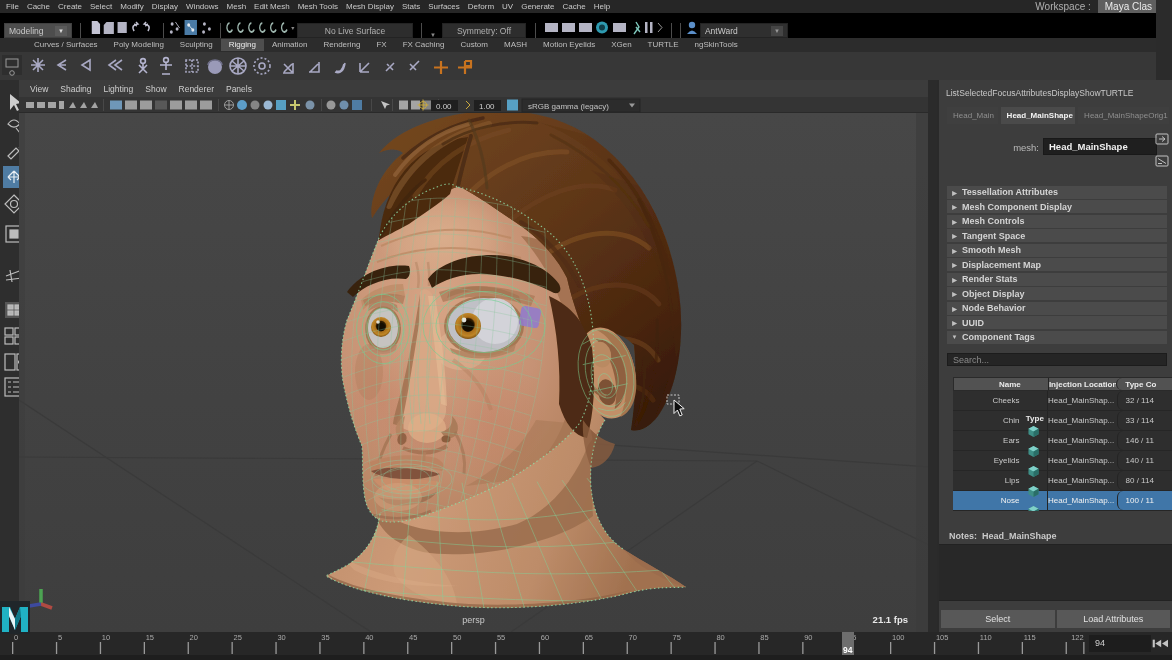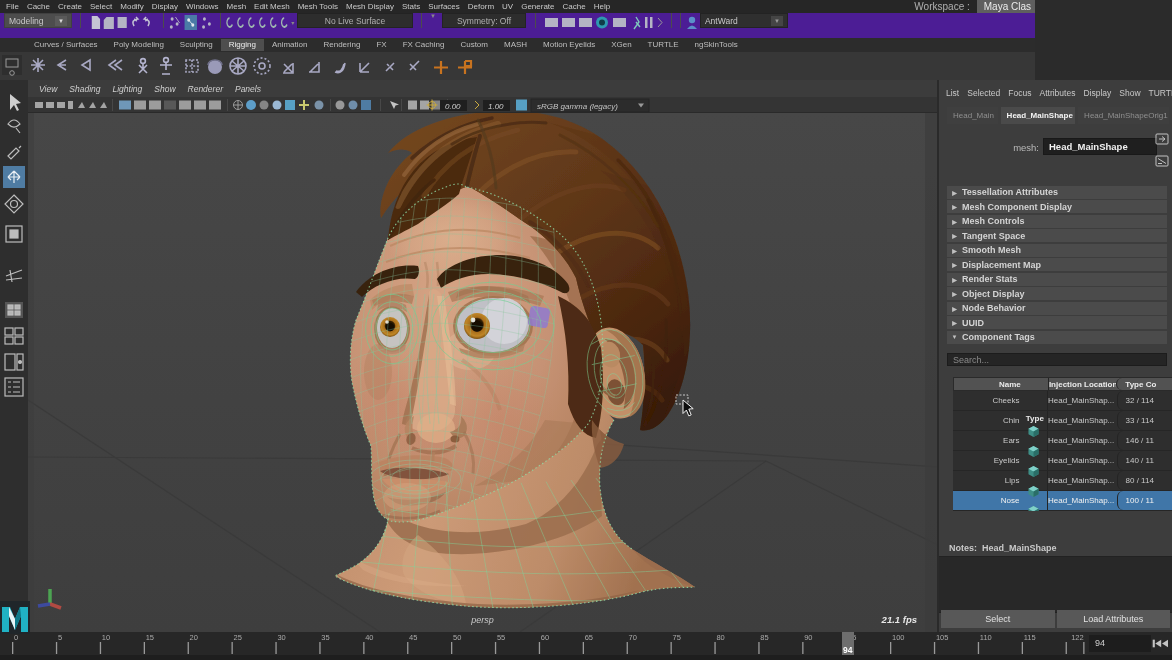--- a/index.html
+++ b/index.html
@@ -1,64 +1,64 @@
 <!DOCTYPE html>
 <html><head><meta charset="utf-8"><style>
 * { margin:0; padding:0; box-sizing:border-box; }
 html,body { width:1172px; height:660px; overflow:hidden; background:#2b2b2b;
   font-family:"Liberation Sans", sans-serif; }
 #root { position:relative; width:1172px; height:660px; }
-.bar { position:absolute; left:0; width:1035px; }
+.bar { position:absolute; left:0; width:1156px; }
 
 #menubar { top:0; height:13px; background:#262626; color:#c9c9c9; font-size:8px;
   display:flex; align-items:center; padding-left:6px; gap:8px; }
 #menubar span { white-space:nowrap; }
 #workspace { position:absolute; right:0; top:0; height:13px; display:flex; align-items:center; font-size:10px; color:#b0b0b0;}
 #workspace .wbox { background:#5f5f5f; color:#ececec; height:13px; padding:0 4px 0 7px; margin-left:7px; display:flex; align-items:center;}
 
-#toolbar { top:13px; height:25px; background:#4c1d95; display:flex; align-items:flex-start; font-size:8.5px; color:#bbb; }
+#toolbar { top:13px; height:25px; background:#000000; display:flex; align-items:flex-end; font-size:8.5px; color:#bbb; }
 .dd { background:#2f2f2f; border:1px solid #232323; height:15px; display:flex; align-items:center; padding:0 4px; color:#c9c9c9; }
 .dd .arr2 { margin-left:auto; font-size:6px; color:#999; background:#454545; padding:2px 3px; }
 .tsep { width:1px; height:15px; background:#4c4c4c; margin:0 4px; }
 .tbox { background:#2d2d2d; border:1px solid #232323; height:15px; display:flex; align-items:center; justify-content:center; color:#b0b0b0; }
 
 #shelftabs { top:38px; height:14px; background:#2c2c2c; color:#bfbfbf; font-size:8px; display:flex; align-items:center; padding-left:26px;text-align:center; }
 #shelftabs span { padding:1px 8px 2px; }
 #shelftabs span.active { background:#4e4e4e; color:#eee; }
 
 #shelf { top:52px; height:28px; background:#373737; }
 #toolcol { position:absolute; left:0; top:80px; width:28px; height:552px; background:#2e2e2e; }
 
-#vp { position:absolute; left:28px; top:80px; width:909px; height:552px; background:#434343;font-style:italic; }
+#vp { position:absolute; left:19px; top:80px; width:909px; height:552px; background:#434343; }
 #vpmenu { position:absolute; left:0; top:0; width:100%; height:17px; background:#3c3c3c; color:#cfcfcf; font-size:8.5px; display:flex; align-items:center; gap:12px; padding-left:11px; }
 #vpicons { position:absolute; left:0; top:17px; width:100%; height:16px; background:#343434; border-bottom:1px solid #2a2a2a; }
 #vpsvg { position:absolute; left:0; top:33px; }
 #persp { position:absolute; left:0; right:0; bottom:7px; text-align:center; color:#c8c8c8; font-size:9px; }
 #fps { position:absolute; right:20px; bottom:7px; color:#e8e8e8; font-size:9.5px; font-weight:bold; }
 
 #ae { position:absolute; left:937px; top:80px; width:235px; height:552px; background:#3d3d3d; border-left:2px solid #2a2a2a; font-size:10px; color:#ccc; }
-#aemenu { display:flex; gap:8px; padding:8px 0 0 7px; font-size:8.5px; color:#c9c9c9; }
+#aemenu { display:flex; gap:0; padding:8px 0 0 7px; font-size:8.5px; color:#c9c9c9; }
 #aetabs { display:flex; height:17px; margin-top:9px; font-size:8px; align-items:stretch; padding-left:8px; }
 #aetabs div { display:flex; align-items:center; padding:0 6px; color:#8f8f8f; background:#3f3f3f; margin-right:3px; white-space:nowrap; overflow:hidden; }
 #aetabs div.on { background:#4a4a4a; color:#f2f2f2; font-weight:bold; }
 #meshrow { position:relative; height:60px; }
 #meshrow .lbl { position:absolute; left:0; top:18px; width:100px; text-align:right; color:#b9b9b9; font-size:9.5px; }
 #meshrow .inp { position:absolute; left:104px; top:14px; width:114px; height:17px; background:#1f1f1f; border:1px solid #191919; color:#f0f0f0; font-size:9.5px; line-height:16px; padding-left:5px; font-weight:bold; }
 .sec { height:13px; background:#4b4b4b; margin:1.5px 5px 0 8px; display:flex; align-items:center; font-size:9px; color:#d4d4d4; font-weight:bold; }
 .sec .arr { font-size:6px; color:#c0c0c0; width:15px; text-align:center; }
 #search { margin:9px 5px 0 8px; height:13px; background:#252525; border:1px solid #1c1c1c; color:#8a8a8a; font-size:9px; line-height:12px; padding-left:5px; }
 #tbl { position:absolute; left:14px; right:-2px; top:297px; overflow:hidden; }
 #thead { display:flex; height:14px; background:#525252; color:#ebebeb; font-size:8px; font-weight:bold; align-items:center; border:1px solid #2a2a2a; white-space:nowrap; }
 .trow { display:flex; height:20px; background:#2e2e2e; border-bottom:1px solid #262626; align-items:center; color:#c9c9c9; font-size:8px; white-space:nowrap; }
 .trow.sel { background:#4076a8; color:#f2f2f2; }
 .c1 { width:72px; padding-left:8px;text-align:right; }
 .c2 { width:30px; text-align:center; border-left:1px solid #242424; align-self:stretch; display:flex; align-items:center; justify-content:center;margin-top:40px; }
 .c3 { width:76px; border-left:1px solid #242424; align-self:stretch; display:flex; align-items:center; }
 .c4 { width:62px; padding-left:8px; border-left:1px solid #242424; align-self:stretch; display:flex; align-items:center;border-radius:6px; }
-#notes { position:absolute; left:0px; top:460px; width:100%; }
+#notes { position:absolute; left:0px; top:448px; width:100%; }
 #notes .nlbl { padding:3px 0 3px 10px; font-size:9px; color:#c9c9c9; font-weight:bold; }
 #notes .narea { height:57px; background:#282828; border-top:1px solid #222; border-bottom:1px solid #222; }
 #aebtns { position:absolute; left:0; bottom:4px; width:100%; display:flex; gap:2px; padding:0 2px; }
 #aebtns div { flex:1; height:18px; background:#585858; color:#e2e2e2; font-size:9px; display:flex; align-items:center; justify-content:center; }
 
 #timeline { position:absolute; left:0; top:632px; width:1172px; height:23px; background:#272727; }
 #tl-right { position:absolute; right:0; top:632px; width:86px; height:23px; background:#272727; display:flex; align-items:center; }
 #framebox { width:62px; height:17px; background:#1d1d1d; color:#cfcfcf; font-size:9px; line-height:17px; padding-left:6px; margin-left:3px; }
 #bottom { position:absolute; left:0; top:655px; width:1172px; height:5px; background:#1e1e1e; }
 </style></head>

